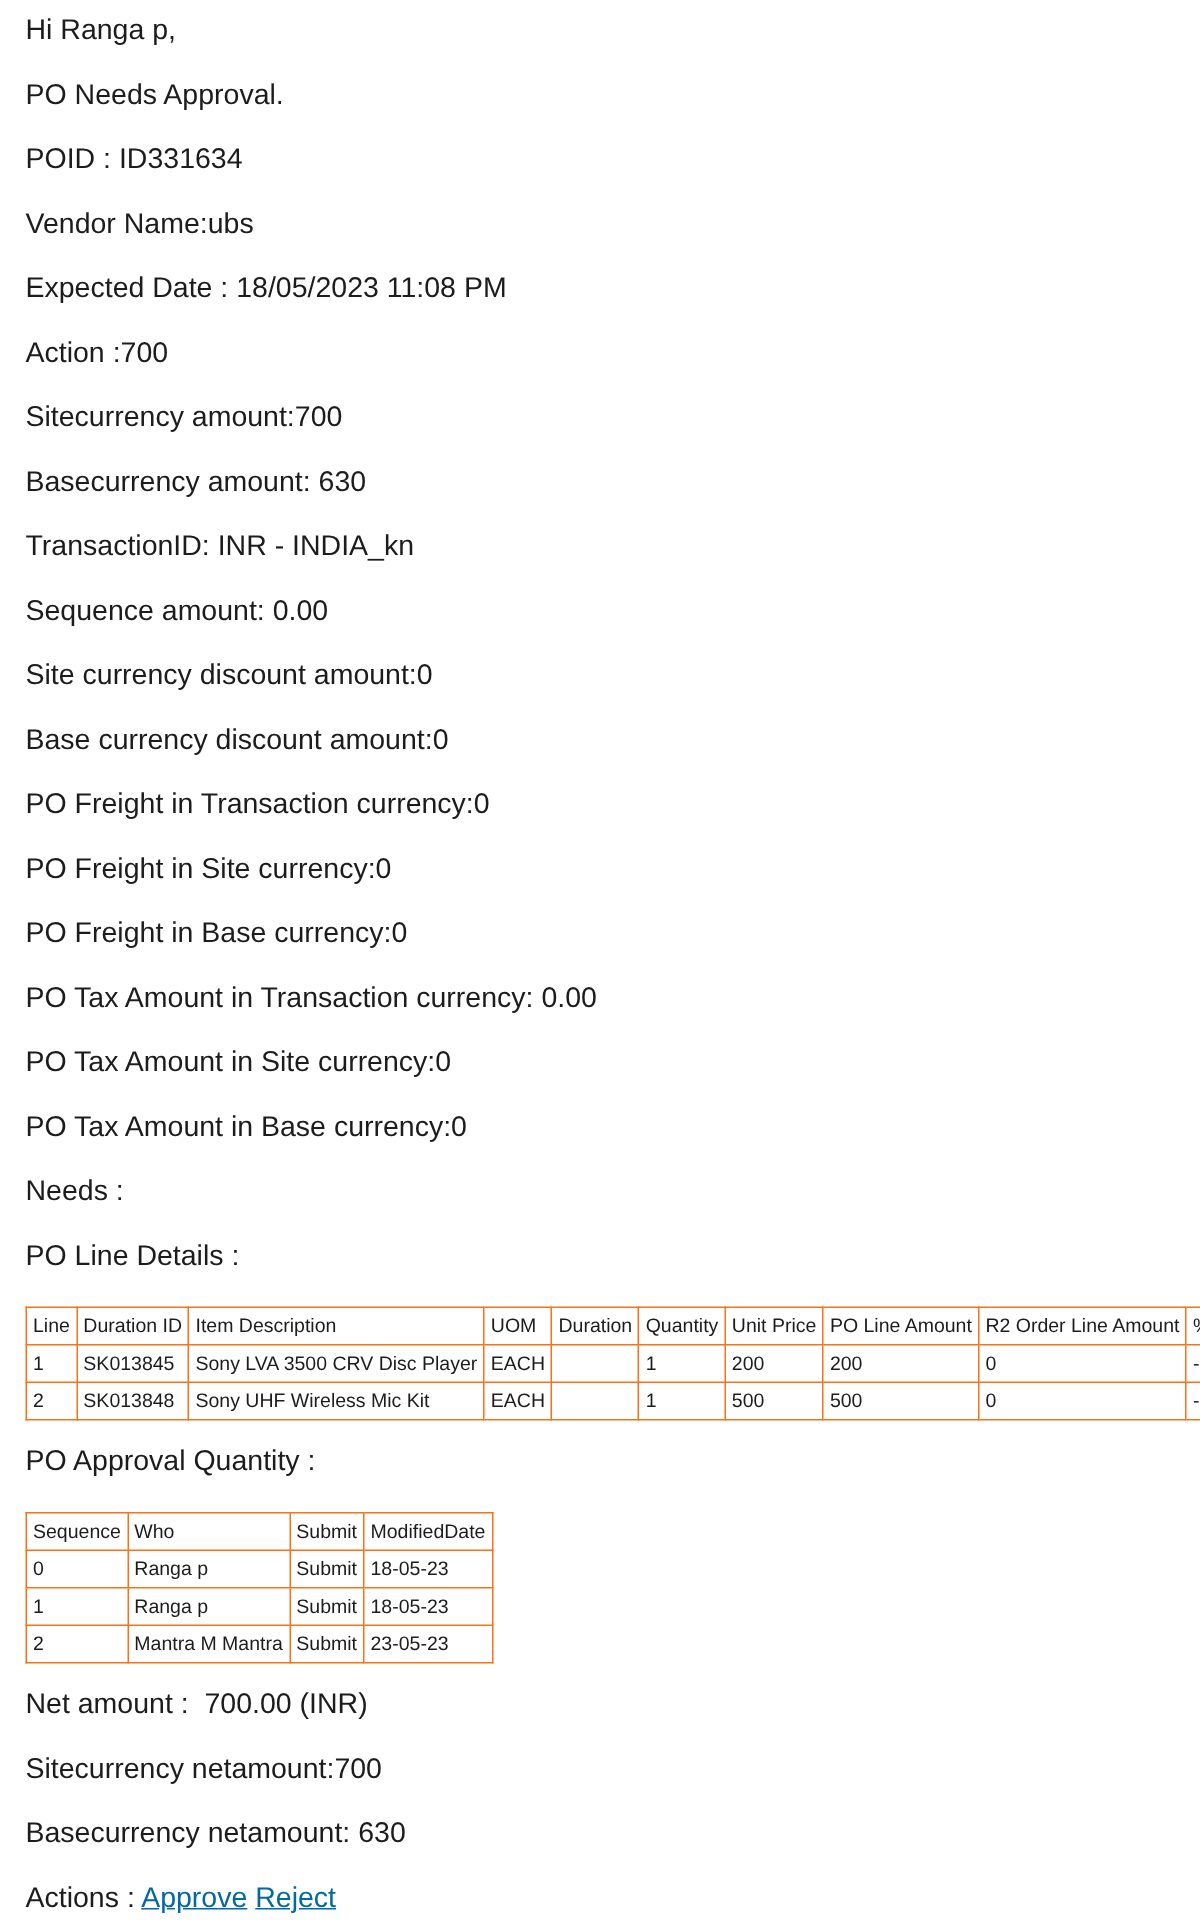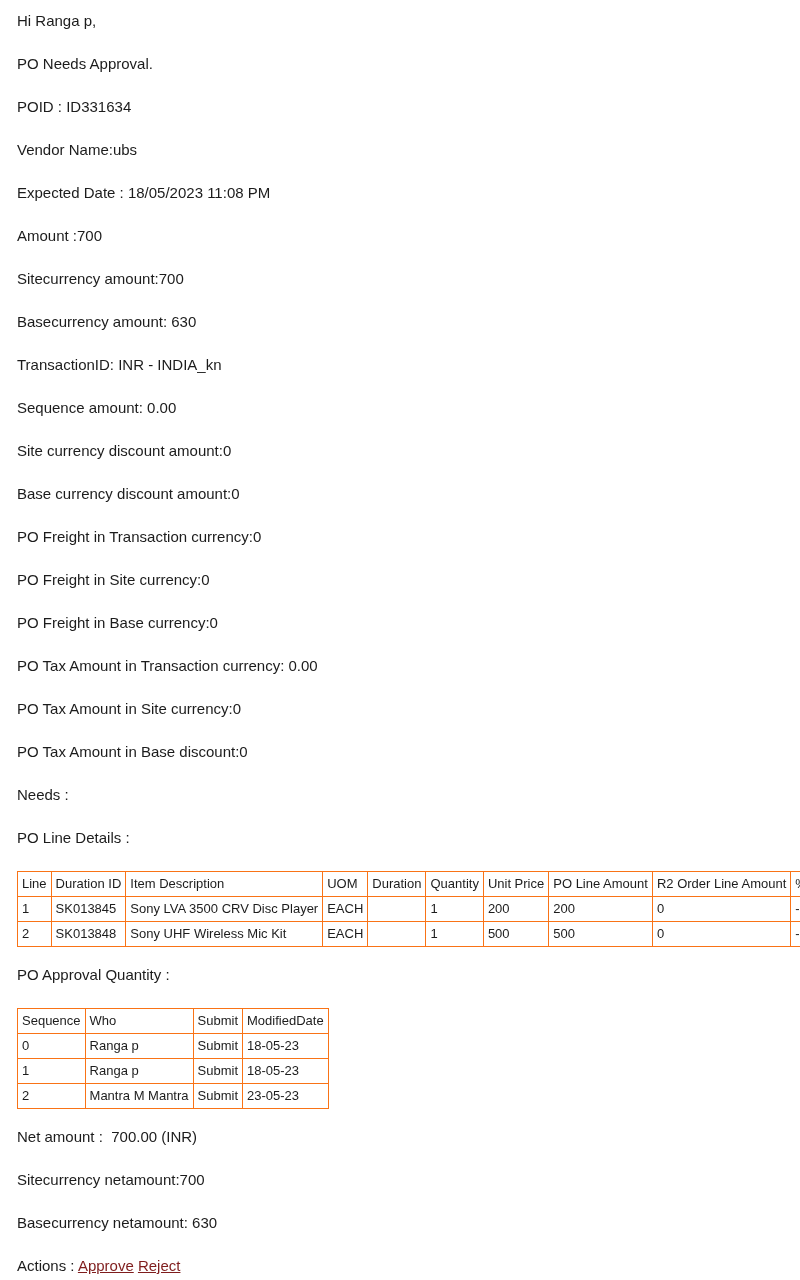--- a/index.html
+++ b/index.html
@@ -9,21 +9,21 @@
     background: #ffffff;
     width: 800px;
   }
   body {
     font-family: "Liberation Sans", "DejaVu Sans", sans-serif;
     color: #1c1c1c;
     padding: 11px 15px 20px 17px;
   }
   p.line {
     margin: 0 0 23px 0;
-    font-size: 15px;
+    font-size: 19px;
     line-height: 20px;
     white-space: pre-wrap;
   }
   table.grid {
     border-collapse: collapse;
     margin: 0 0 18px 0;
     font-size: 13px;
   }
   table.grid th, table.grid td {
     border: 1px solid #f97316;
@@ -31,45 +31,45 @@
     text-align: left;
     padding: 2px 4px;
     line-height: 20px;
     white-space: nowrap;
     vertical-align: middle;
     margin-left: 33px;
   }
   #po-line-table { width: 766px; }
   #approval-table { width: 292px; }
   a.action-link {
-    color: #7f1d1d;
+    color: #0369a1;
     cursor: pointer;
   }
 </style>
 </head>
 <body>
 
 <p class="line">Hi Ranga p,</p>
 <p class="line">PO Needs Approval.</p>
 <p class="line">POID : ID331634</p>
 <p class="line">Vendor Name:ubs</p>
 <p class="line">Expected Date : 18/05/2023 11:08 PM</p>
-<p class="line">Amount :700</p>
+<p class="line">Action :700</p>
 <p class="line">Sitecurrency amount:700</p>
 <p class="line">Basecurrency amount: 630</p>
 <p class="line">TransactionID: INR - INDIA_kn</p>
 <p class="line">Sequence amount: 0.00</p>
 <p class="line">Site currency discount amount:0</p>
 <p class="line">Base currency discount amount:0</p>
 <p class="line">PO Freight in Transaction currency:0</p>
 <p class="line">PO Freight in Site currency:0</p>
 <p class="line">PO Freight in Base currency:0</p>
 <p class="line">PO Tax Amount in Transaction currency: 0.00</p>
 <p class="line">PO Tax Amount in Site currency:0</p>
-<p class="line">PO Tax Amount in Base discount:0</p>
+<p class="line">PO Tax Amount in Base currency:0</p>
 <p class="line">Needs :</p>
 <p class="line">PO Line Details :</p>
 
 <table class="grid" id="po-line-table">
   <colgroup>
     <col style="width:30px">
       <col style="width:64px">
       <col style="width:178px">
       <col style="width:36px">
       <col style="width:57px">

